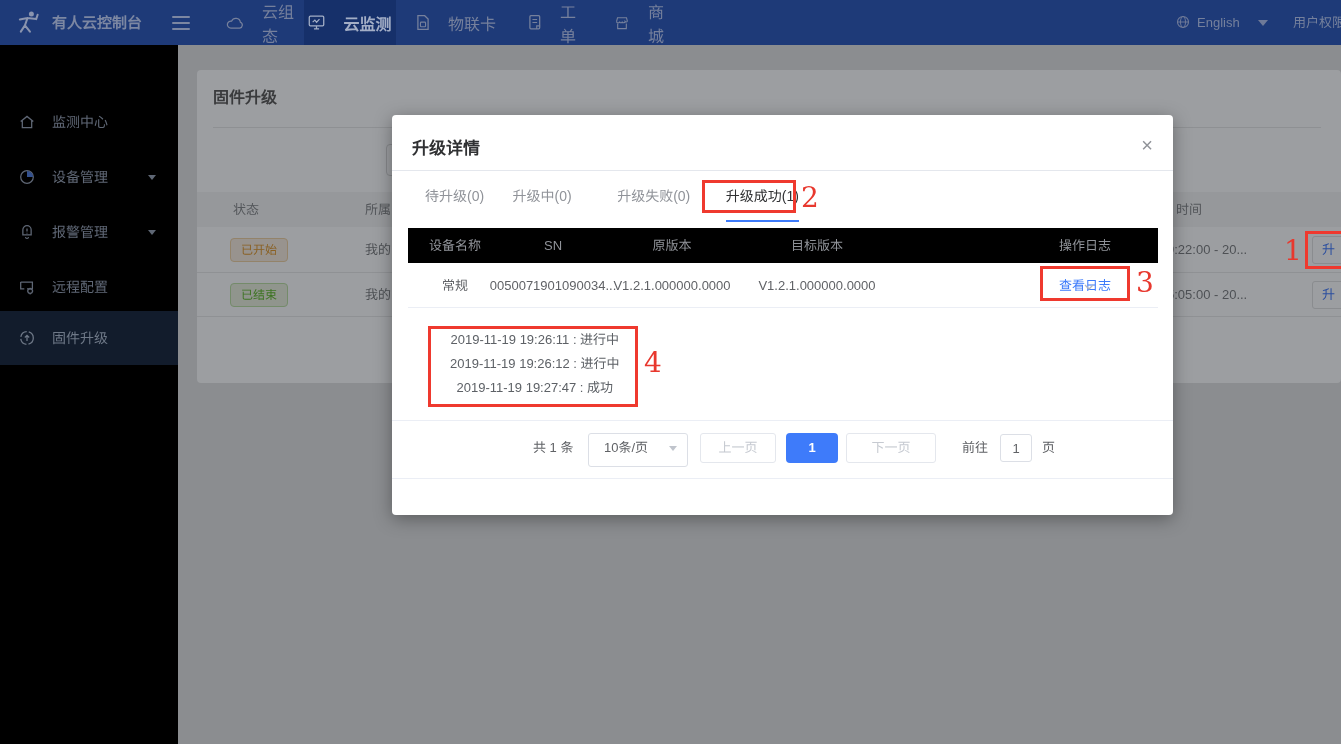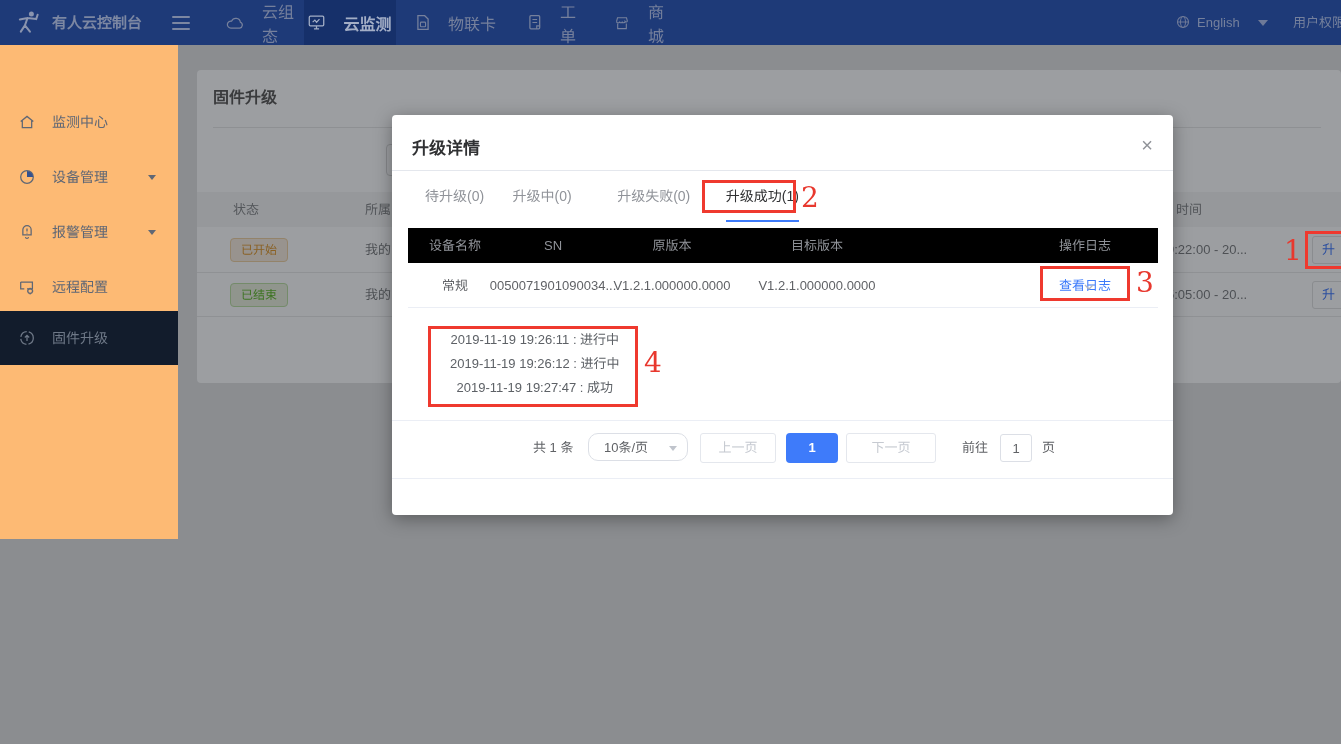--- a/index.html
+++ b/index.html
@@ -18,21 +18,21 @@
   .nav-item.active { background:#16306a; color:#a3aec6; font-weight:600; }
   .nav-item svg { flex:0 0 auto; }
   .nav-right { position:absolute; top:0; height:45px; color:#75809c; font-size:13px; }
   .lang-globe { position:absolute; left:1176px; top:15px; color:#6f7a98; }
   .lang-label { position:absolute; left:1197px; top:0; line-height:45px; }
   .caret { width:0; height:0; border-left:5px solid transparent; border-right:5px solid transparent; border-top:6px solid #6f7a98; }
   .lang-caret { position:absolute; left:1258px; top:20px; }
   .user-label { position:absolute; left:1293px; top:0; line-height:45px; width:60px; overflow:hidden; white-space:nowrap; }
 
   
-  .sidebar { position:absolute; left:0; top:45px; width:178px; height:494px; background:#fdba74; z-index:2; }
+  .sidebar { position:absolute; left:0; top:45px; width:178px; height:699px; background:#000000; z-index:2; }
   .side-item { position:absolute; left:0; width:178px; height:54px; color:#5f6775; font-size:14px; cursor:pointer; }
   .side-item .s-icon { position:absolute; left:18px; top:18px; }
   .side-item .s-label { position:absolute; left:52px; top:0; line-height:54px; }
   .side-item .s-caret { position:absolute; right:22px; top:25px; border-left:4px solid transparent; border-right:4px solid transparent; border-top:5px solid #5f6775; }
   .side-item.active { background:#121c2c; color:#6e7887; }
   .pie-fill { fill:#33518f; }
 
   
   .card { position:absolute; left:197px; top:70px; width:1144px; height:313px; background:#9c9ea1; border-radius:4px; z-index:1; }
   .page-title { position:absolute; left:16px; top:14px; font-size:16px; font-weight:700; color:#3a3b3d; }
@@ -69,21 +69,21 @@
   .m-row { position:absolute; left:16px; top:148px; width:750px; height:45px; border-bottom:1px solid #ebeef5; font-size:13px; color:#606266; }
   .m-row span { line-height:45px; }
   .c1{left:47px;} .c2{left:145px;} .c3{left:264px;} .c4{left:409px;} .c5{left:677px;}
   .view-log { color:#3e7bfa; cursor:pointer; }
   .view-log .chev { display:inline-block; margin-left:4px; color:#b4b8bf; }
   .logs { position:absolute; left:58px; top:213px; font-size:13px; color:#5d6166;text-align:center; }
   .logs div { height:24px; line-height:24px; }
   .log-divider { position:absolute; left:0; right:0; top:305px; height:1px; background:#ebeef5; }
   .pager { position:absolute; left:0; top:318px; width:781px; height:30px; font-size:13px; color:#606266; }
   .pg-total { position:absolute; left:141px; line-height:30px; }
-  .pg-size { position:absolute; left:196px; width:100px; height:28px; border:1px solid #dcdfe6; border-radius:10px; }
+  .pg-size { position:absolute; left:196px; width:100px; height:34px; border:1px solid #dcdfe6; border-radius:3px; }
   .pg-size .f-text { position:absolute; left:15px; line-height:28px; color:#606266; }
   .pg-size .f-caret { position:absolute; right:10px; top:12px; border-left:4px solid transparent; border-right:4px solid transparent; border-top:5px solid #c0c4cc; }
   .pg-btn { position:absolute; height:30px; line-height:28px; text-align:center; background:#fff; border:1px solid #e4e7ed;
             border-radius:3px; color:#c6cad1; cursor:pointer; }
   .pg-prev { left:308px; width:76px; }
   .pg-next { left:454px; width:90px; }
   .pg-cur { position:absolute; left:394px; width:52px; height:30px; line-height:30px; text-align:center; background:#3e7bfa;
             color:#fff; font-weight:700; border-radius:4px; cursor:pointer; }
   .pg-goto { position:absolute; left:570px; line-height:30px; }
   .pg-input { position:absolute; left:608px; top:1px; width:32px; height:28px; border:1px solid #dcdfe6; border-radius:3px;

